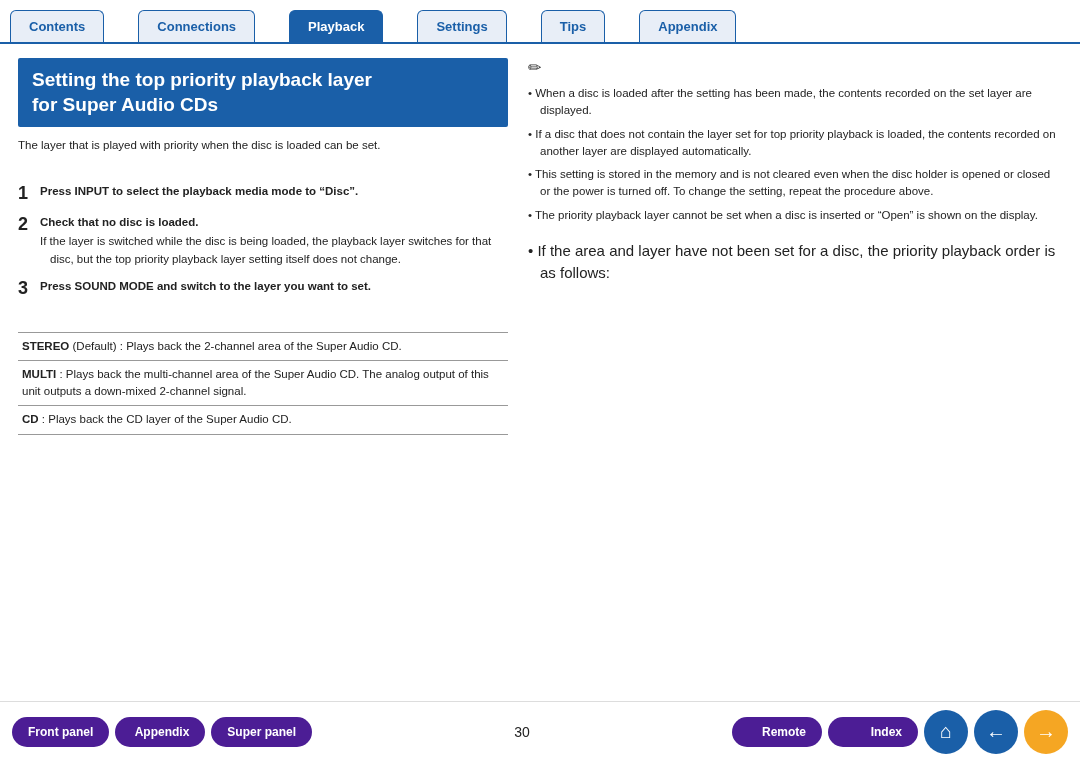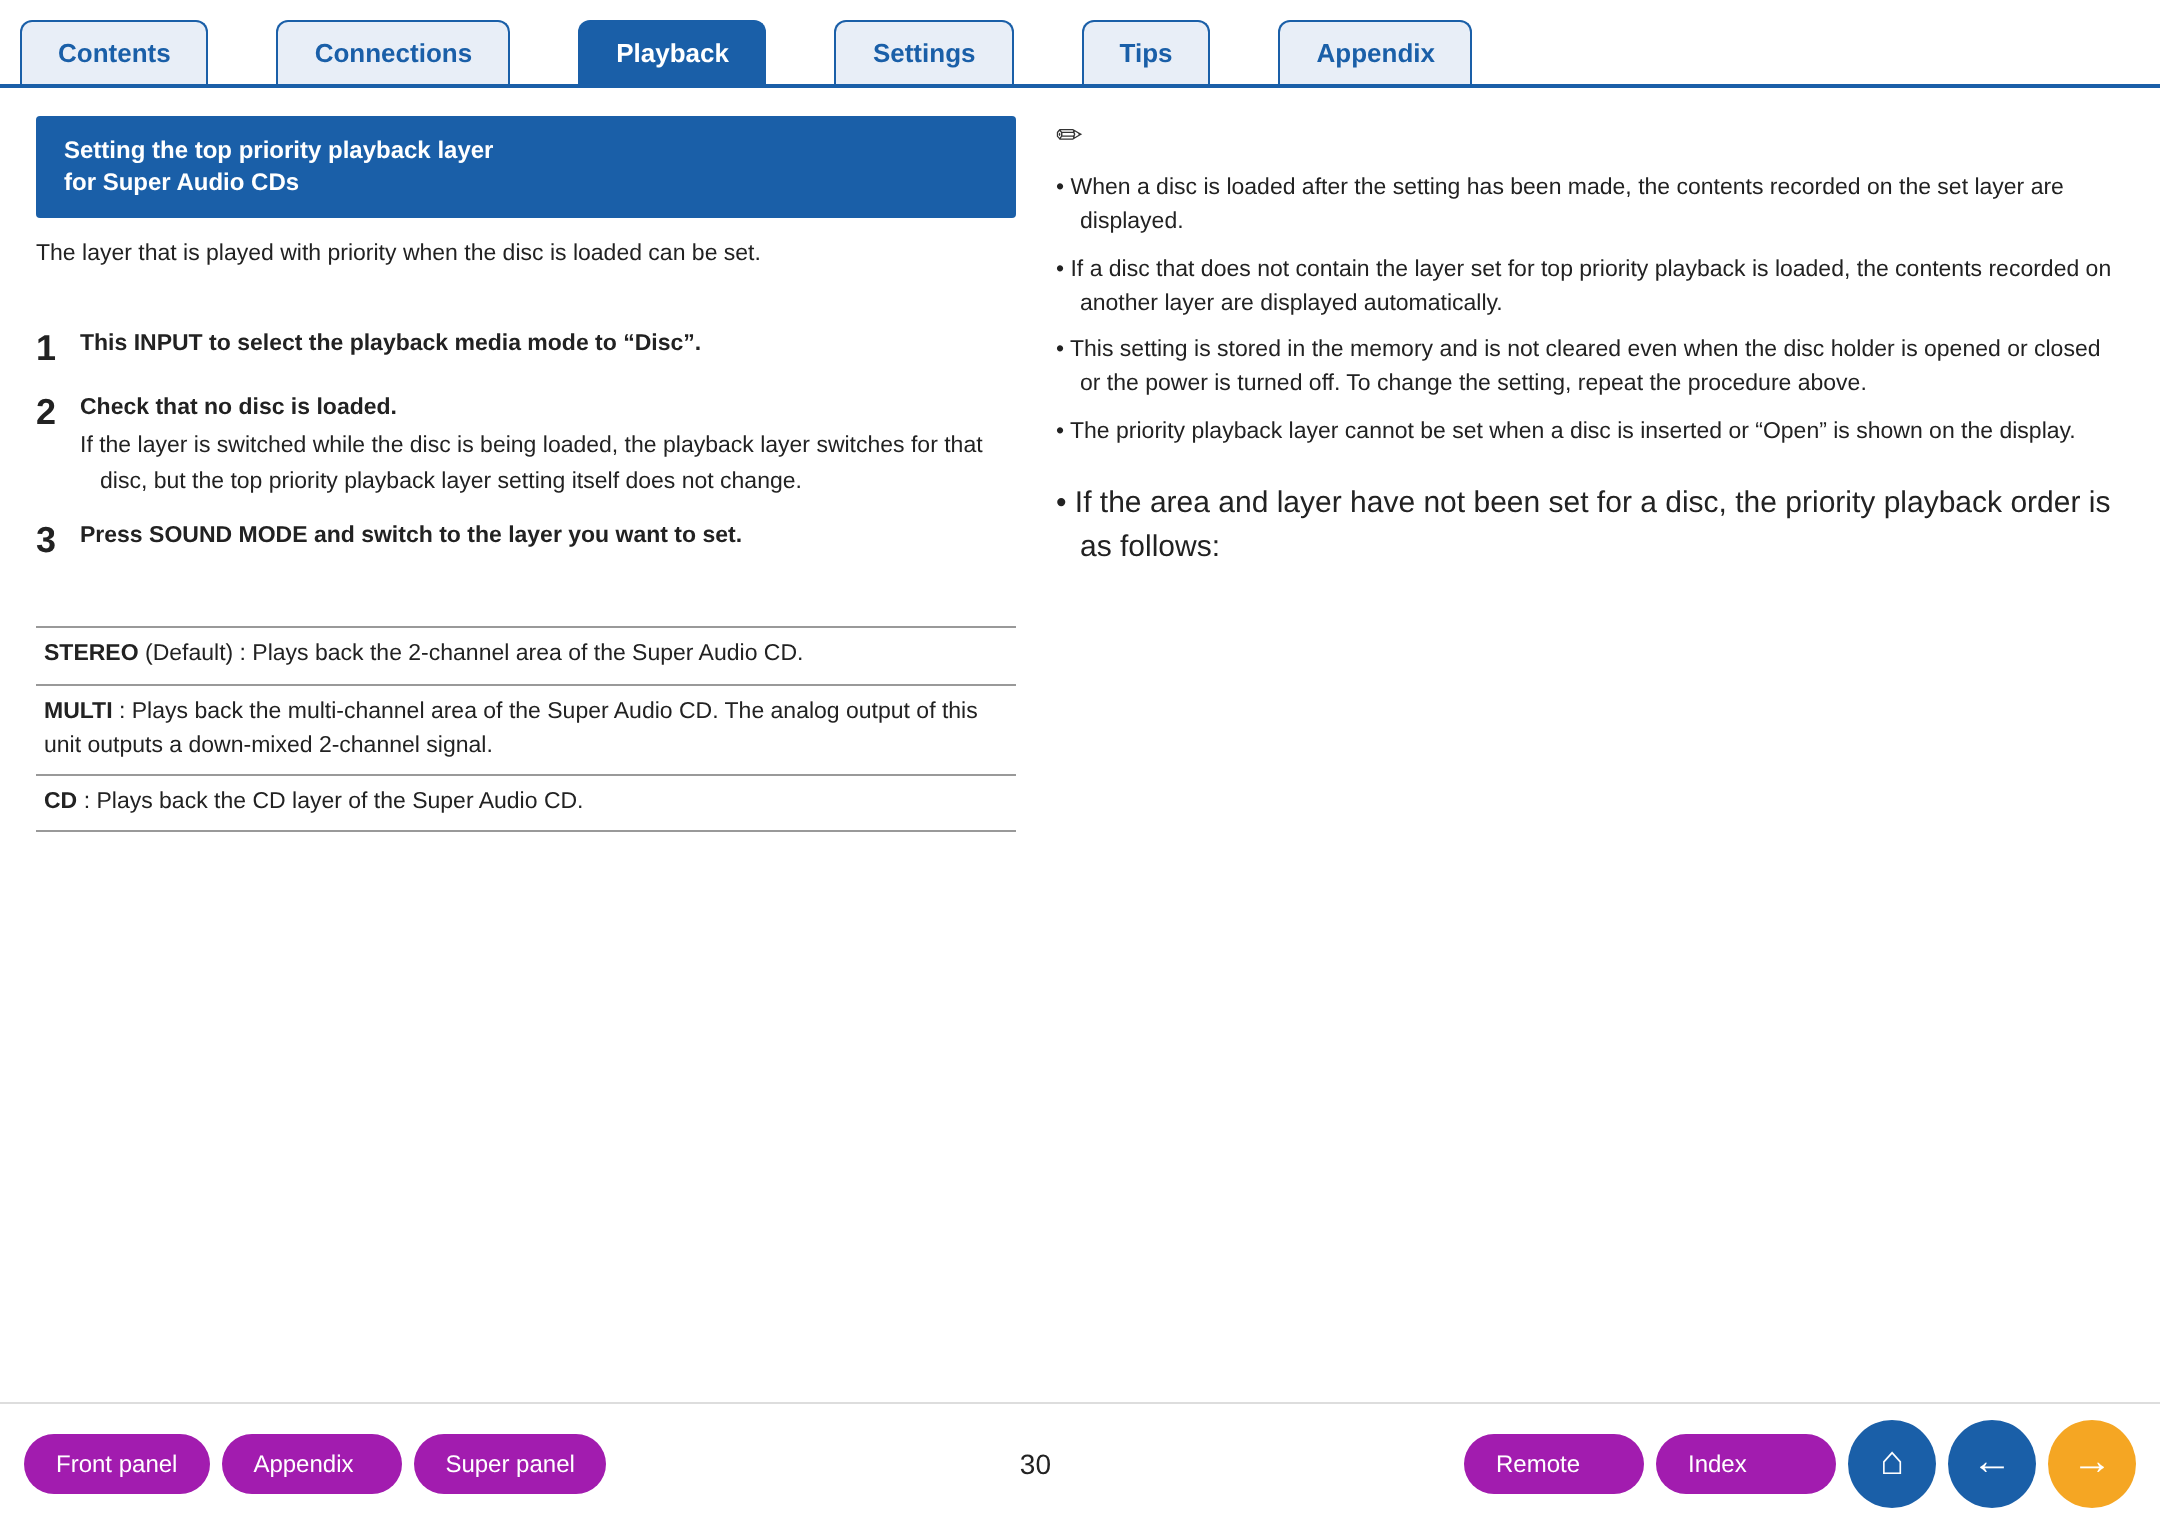--- a/index.html
+++ b/index.html
@@ -57,21 +57,21 @@
     .left-col {
       flex: 0 0 490px;
       display: flex;
       flex-direction: column;
     }
 
     
     .page-title {
       background: #1a5fa8;
       color: #fff;
-      font-size: 12px;
+      font-size: 19px;
       font-weight: bold;
       padding: 10px 14px;
       border-radius: 2px;
       line-height: 1.3;
       margin-bottom: 10px;
     }
 
     .intro-text {
       font-size: 11.5px;
       color: #222;
@@ -180,31 +180,31 @@
       height: 60px;
       background: #fff;
       display: flex;
       align-items: center;
       padding: 0 12px;
       gap: 6px;
       border-top: 1px solid #ddd;
     }
 
     .nav-btn {
-      background: #a21caf;
+      background: #4c1d95;
       color: #fff;
       font-size: 12px;
-      font-weight: normal;
+      font-weight: bold;
       border: none;
       border-radius: 22px;
       padding: 8px 16px;
       cursor: pointer;
       white-space: nowrap;
       min-width: 90px;
-      text-align: left;
+      text-align: right;
     }
 
     .page-num {
       flex: 1;
       text-align: center;
       font-size: 14px;
       color: #222;
       font-weight: normal;
     }
 
@@ -256,21 +256,21 @@
     <div class="page-title">
       <span>Setting the top priority playback layer</span><br>
       <span>for Super Audio CDs</span>
     </div>
 
     <p class="intro-text">The layer that is played with priority when the disc is loaded can be set.</p>
 
     <div class="step">
       <span class="step-num">1</span>
       <div class="step-content">
-        <span class="step-title">This INPUT to select the playback media mode to “Disc”.</span>
+        <span class="step-title">Press INPUT to select the playback media mode to “Disc”.</span>
       </div>
     </div>
 
     <div class="step">
       <span class="step-num">2</span>
       <div class="step-content">
         <span class="step-title">Check that no disc is loaded.</span>
         <div class="bullet">
           <span>If the layer is switched while the disc is being loaded, the playback layer switches for that disc, but the top priority playback layer setting itself does not change.</span>
         </div>

